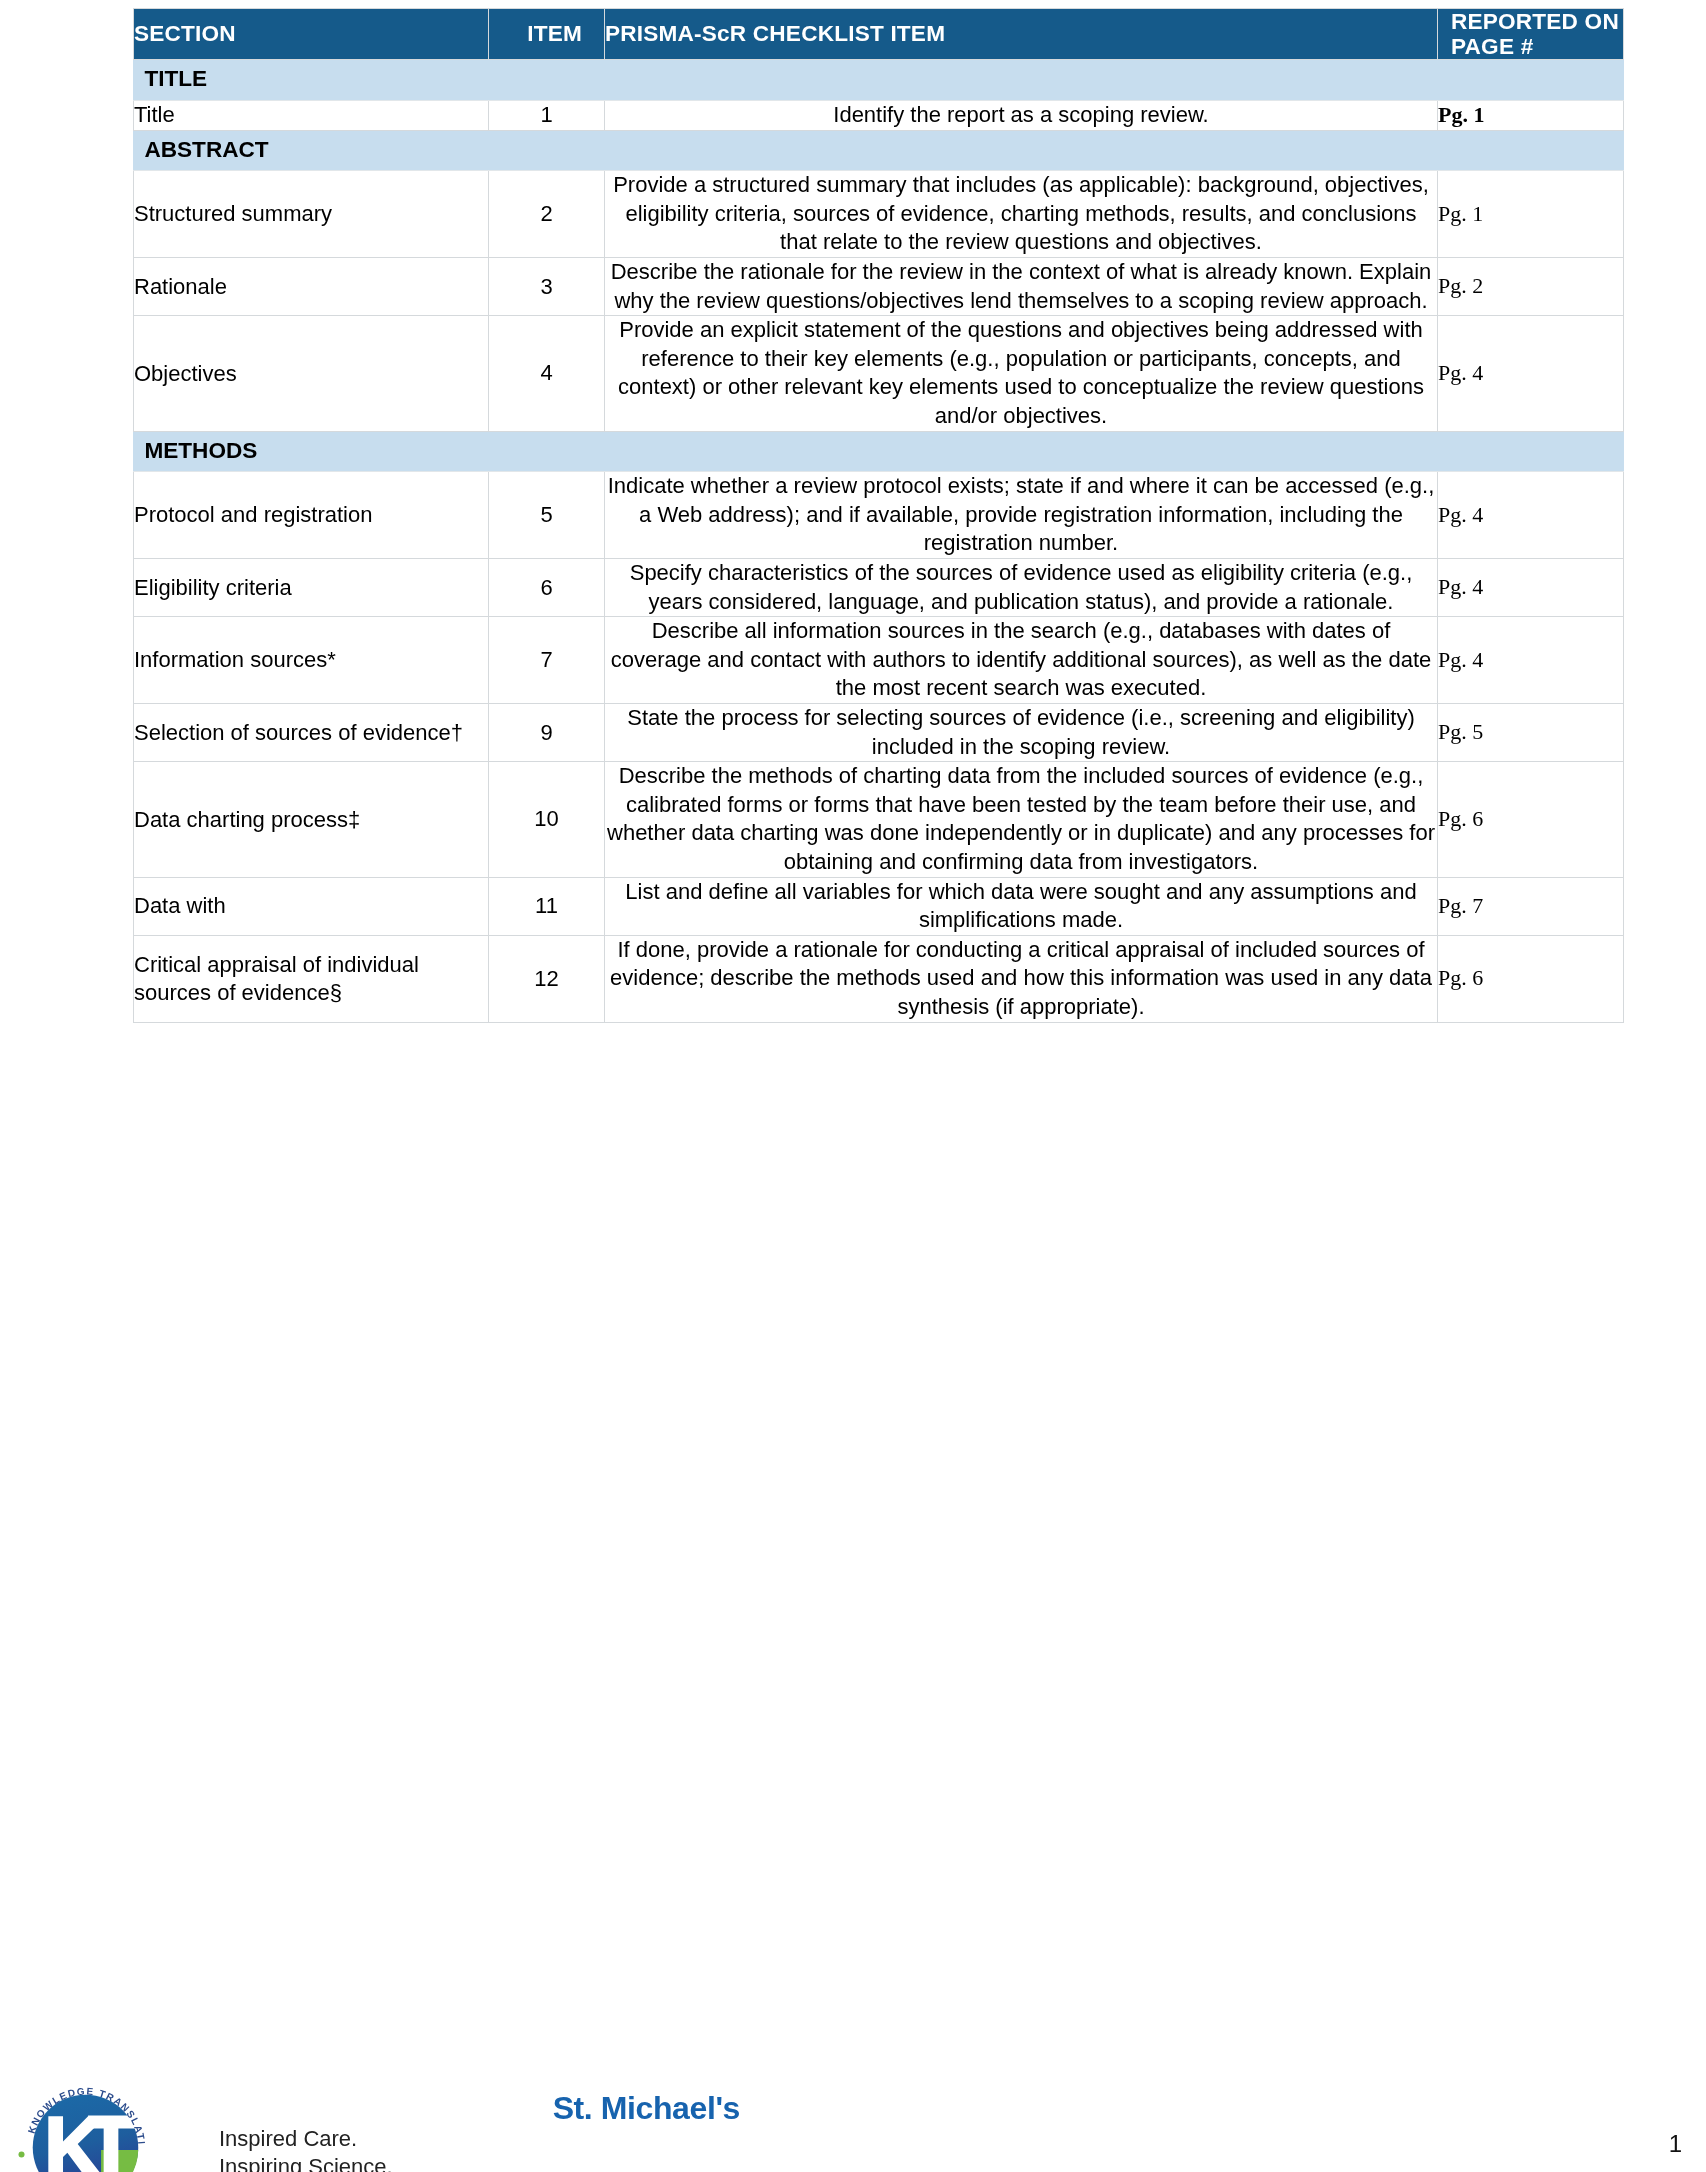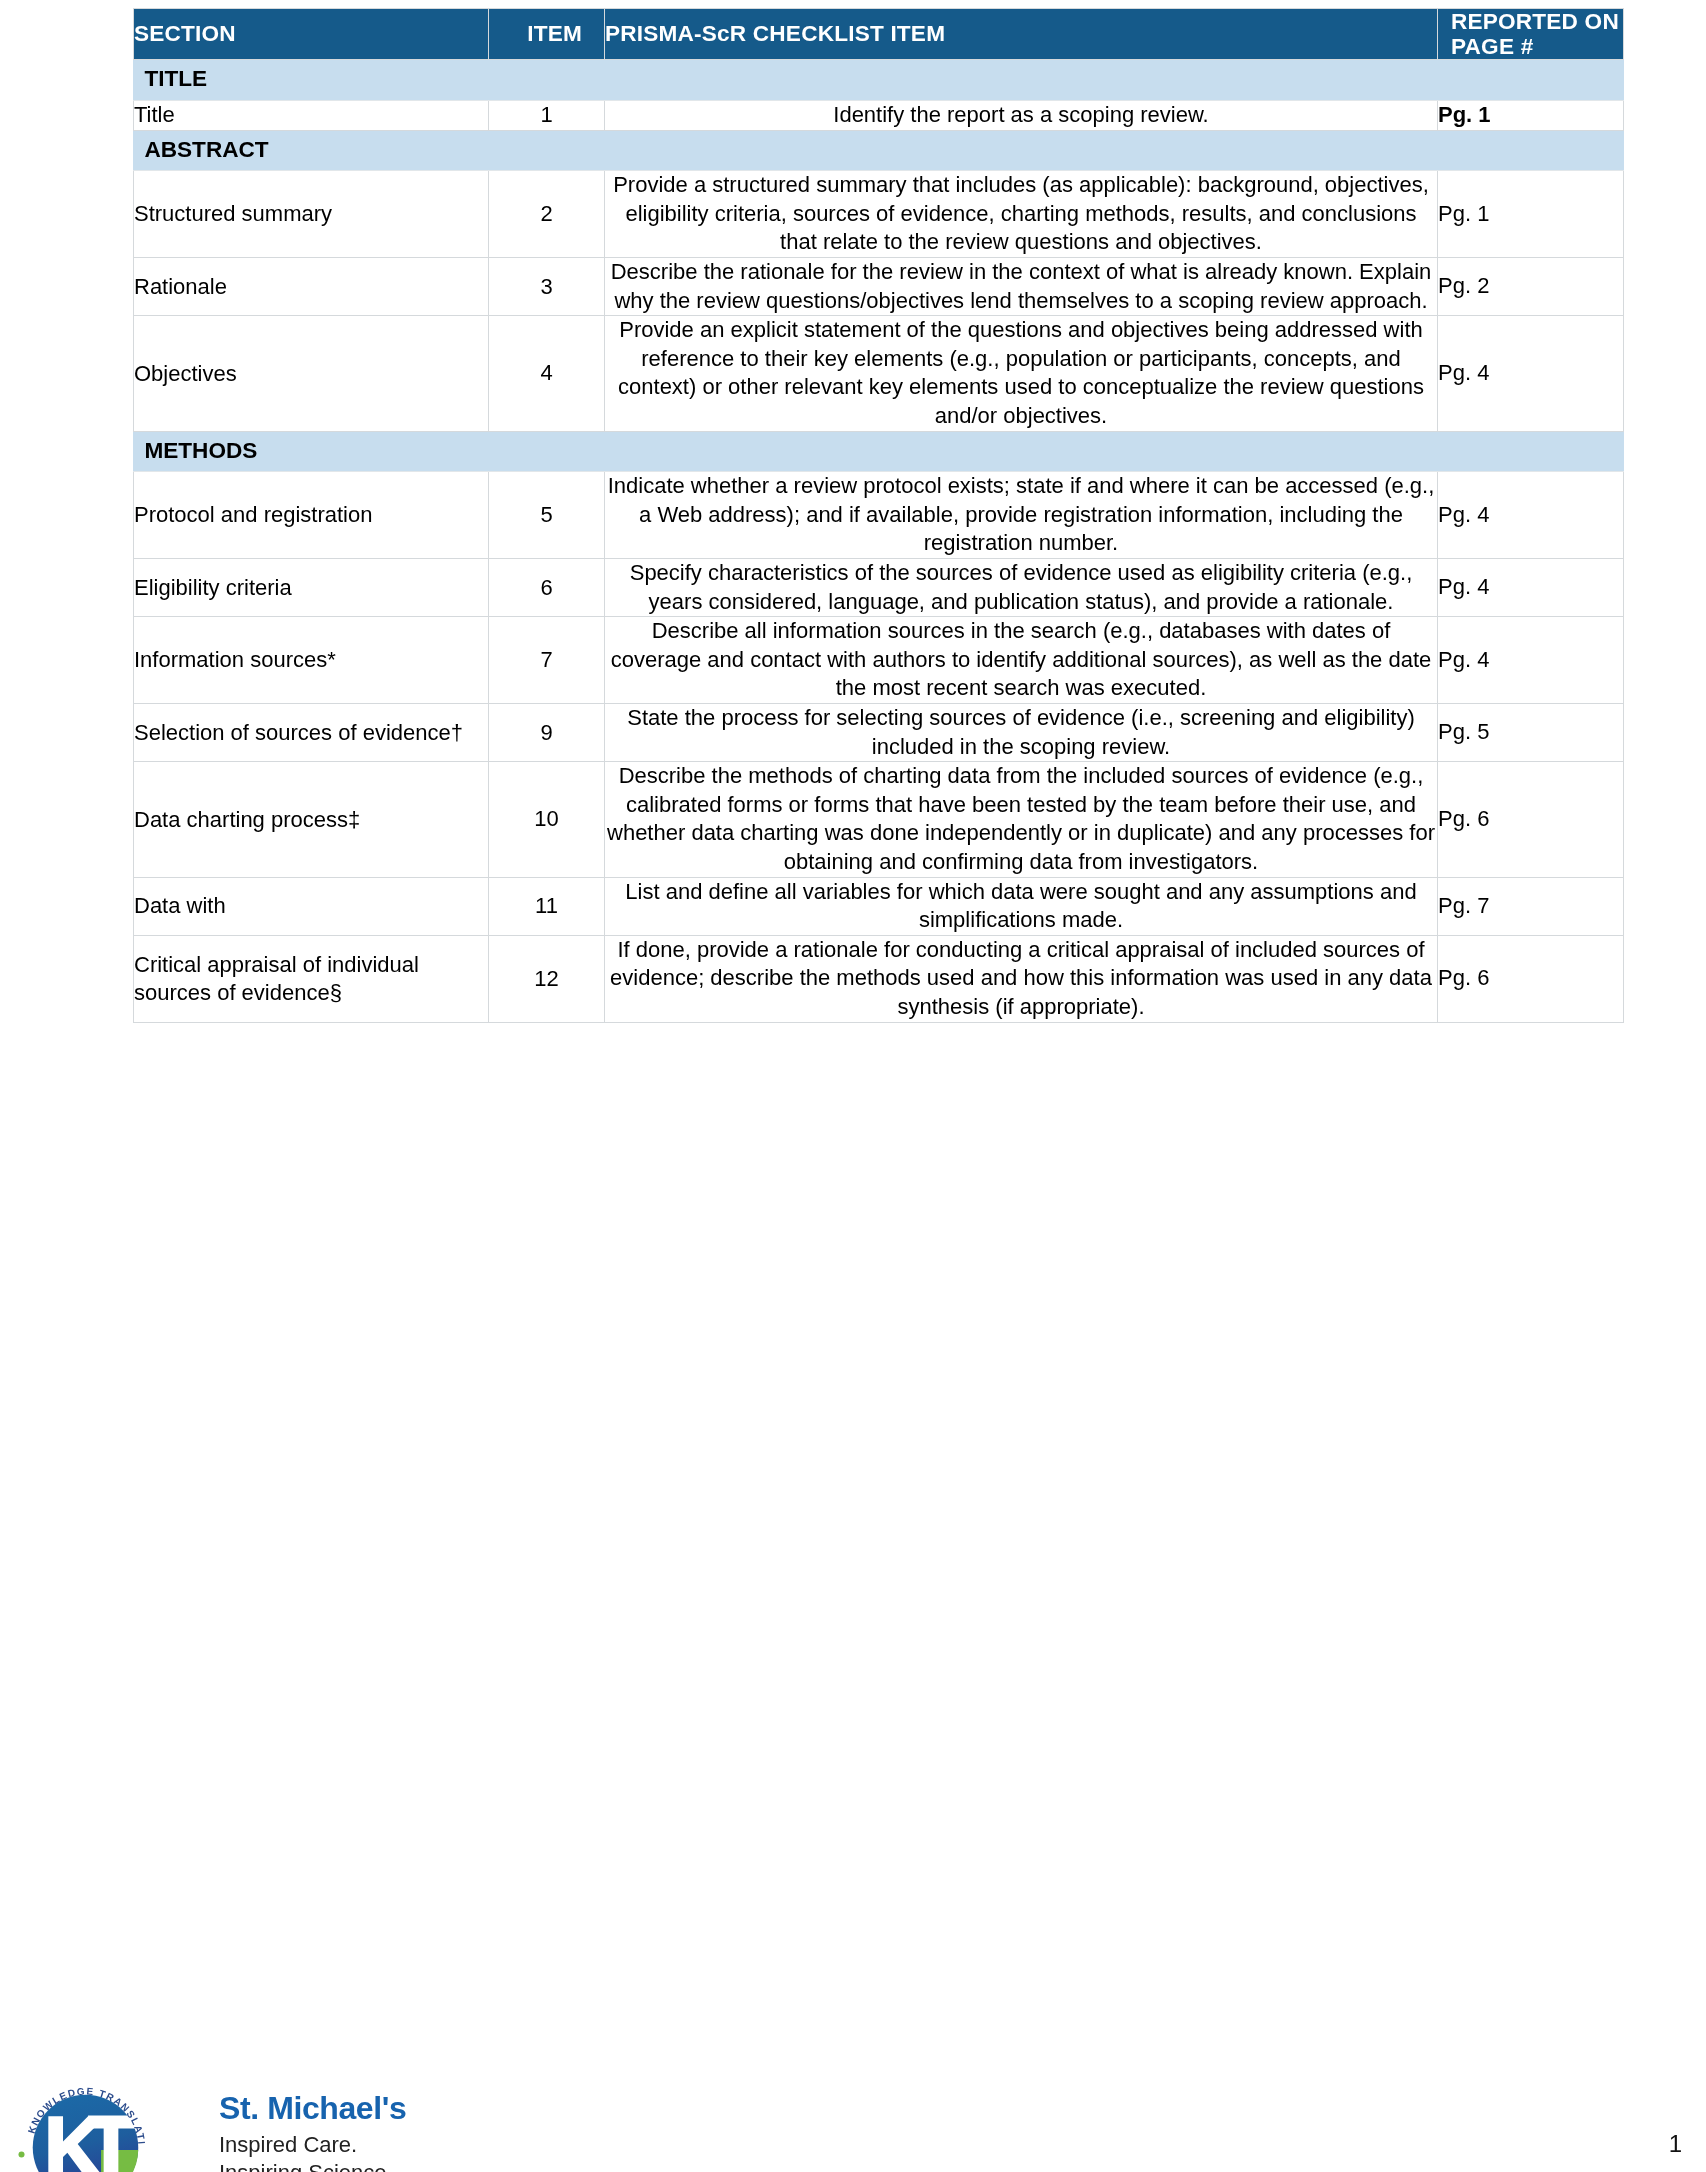--- a/index.html
+++ b/index.html
@@ -91,20 +91,21 @@
   td.desc {
     font-size: 22px;
     line-height: 1.30;
     padding: 9.6px 11.3px 10.4px 10.4px;
     text-align: center;
   }
   td.pg {
     font-size: 22px;
     padding: 11.3px 8.7px 11.3px 15.6px;
     line-height: 1.2;
+    font-family: Liberation Serif, serif;
   }
   td.pg.bold { font-weight: bold; }
 
   
   .footer {
     position: absolute;
     left: 0;
     top: 2069px;
     width: 1707px;
     height: 159px;
@@ -121,21 +122,22 @@
     left: 219px;
     top: 22.6px;
     width: 521px;
   }
   .brand-name {
     font-size: 32px;
     font-weight: bold;
     color: #1763AE;
     letter-spacing: -0.4px;
     line-height: 1.0;
-    margin-bottom: 7px;
+    margin-bottom: 1px;
+    text-align: right;
   }
   .brand-tag {
     font-size: 22px;
     color: #222222;
     line-height: 1.30;
   }
   .page-num {
     position: absolute;
     right: 25px;
     top: 61px;

